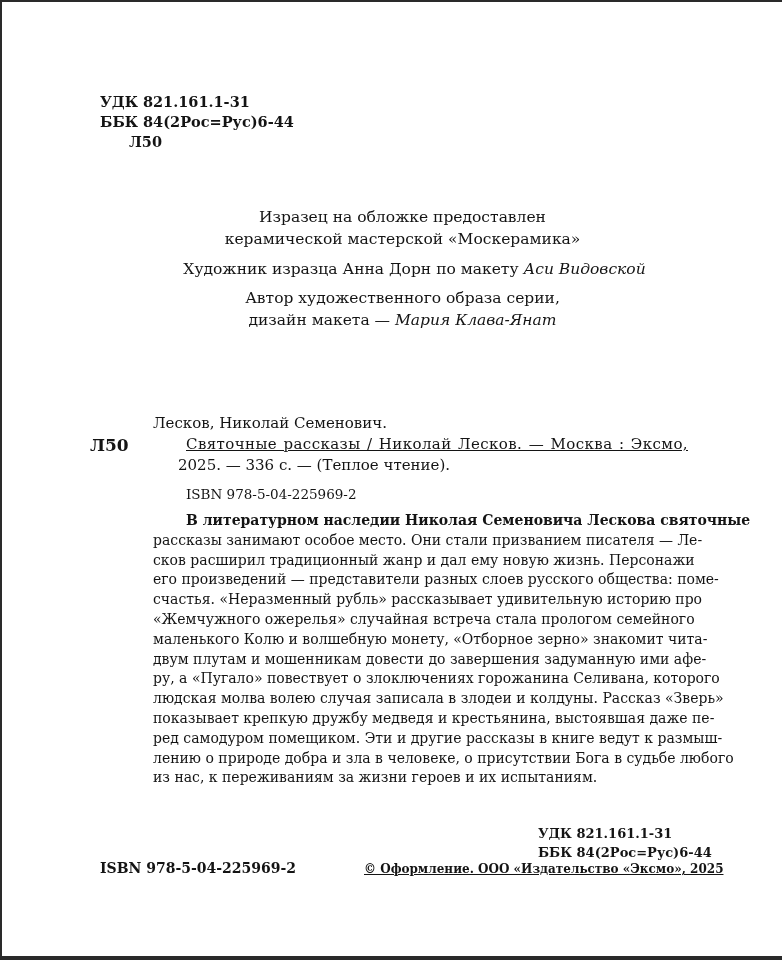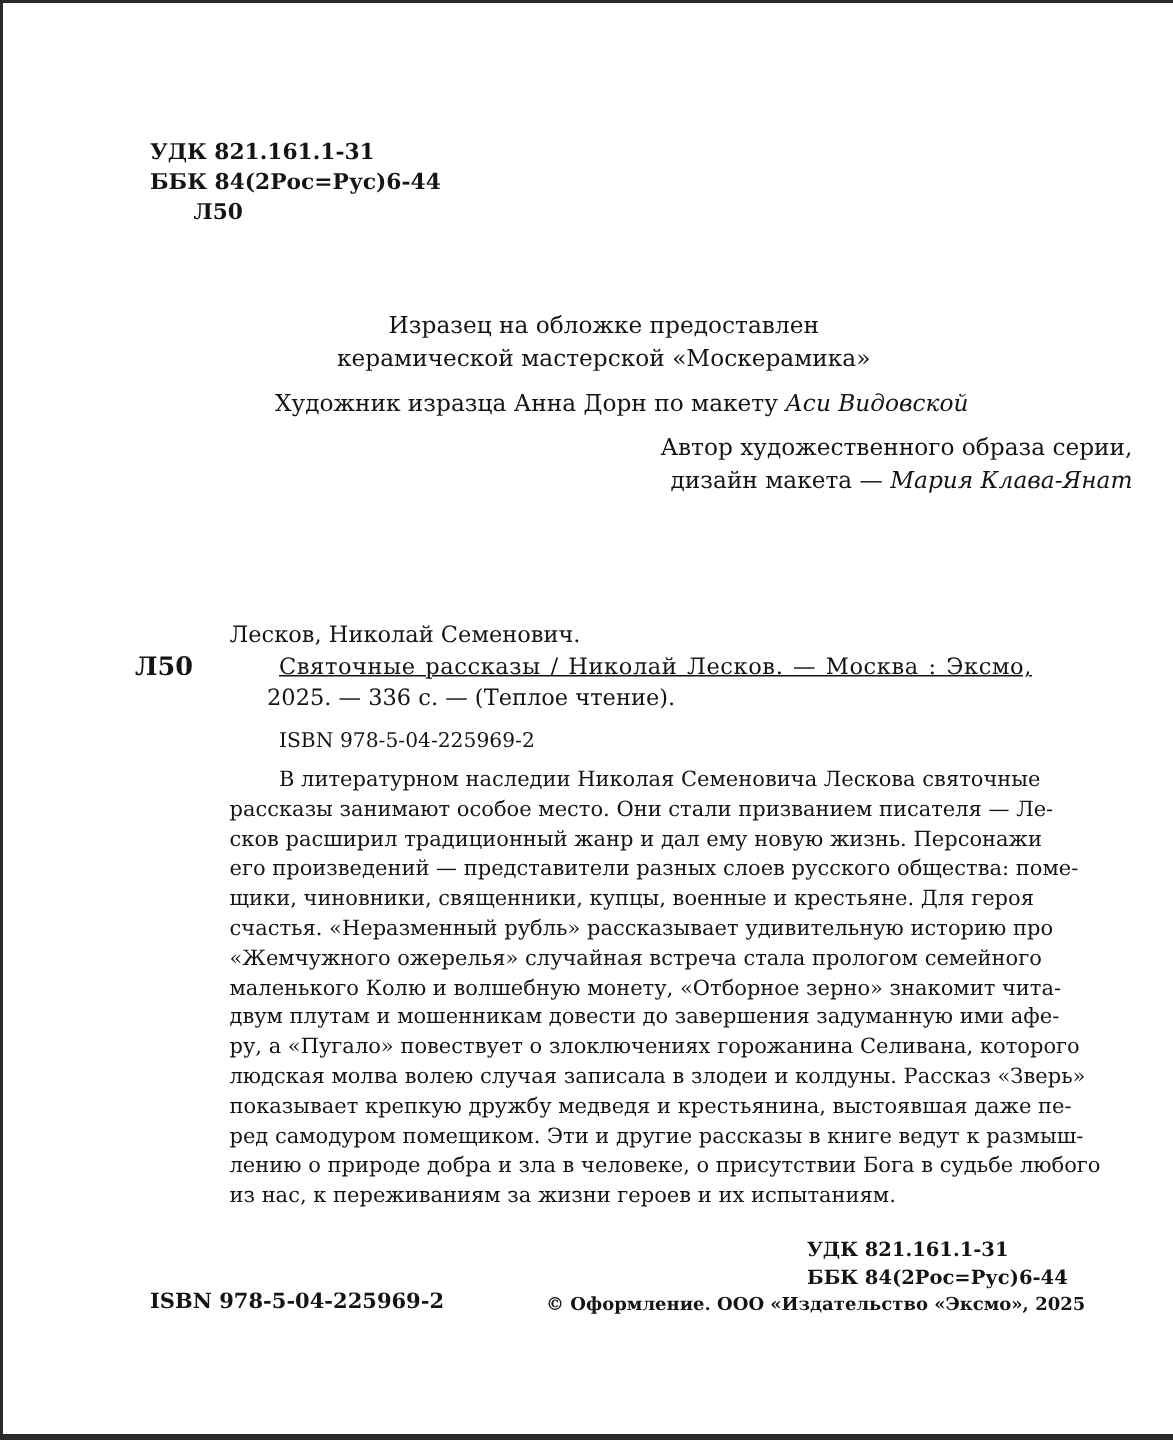--- a/index.html
+++ b/index.html
@@ -15,40 +15,40 @@
 
     
     .codes-top { left: 98px; top: 90px; font-size: 14.5px; line-height: 20px; font-weight: bold; }
     .codes-top .indent { padding-left: 29px; }
 
     
     .credits { left: 0; width: 705px; text-align: center; font-size: 15.5px; line-height: 22px; margin-left: 48px; }
     .credits .cline { display: block; }
     .c1 { top: 204px; }
     .c2 { top: 256px; left: 12px; }
-    .c3 { top: 285px; text-align: right; }
+    .c3 { top: 285px; }
 
     
     .card-code { left: 88px; top: 433px; font-size: 17px; font-weight: bold; }
     .card { left: 151px; top: 411px; width: 535px; font-size: 15px; line-height: 21px; white-space: normal; }
     .card .author { font-weight: normal; display: block; }
     .card .line { display: block; text-align: justify; text-align-last: justify; }
     .card .first { text-indent: 33px; letter-spacing: 0.4px; text-decoration: underline; }
     .card .last { text-align-last: left; margin-left: 25px; }
     .card .isbn { display: block; margin-top: 8px; padding-left: 33px; font-size: 13.5px; }
 
     .annot { left: 151px; top: 509px; width: 533px; font-size: 14px; line-height: 19.8px; white-space: normal; }
     .annot .line { display: block; text-align: justify; text-align-last: justify; white-space: nowrap; }
-    .annot .line.first { text-indent: 33px; }
+    .annot .line.first { text-indent: 33px; font-weight: bold; }
     .annot .line.last { text-align-last: left; }
 
     .codes-bottom { left: 536px; top: 822px; font-size: 13px; line-height: 19px; font-weight: bold; }
 
     .foot-isbn { left: 98px; top: 858px; font-size: 14px; font-weight: bold; }
-    .foot-copy { left: 362px; top: 860px; font-size: 12px; font-weight: bold; }
+    .foot-copy { left: 362px; top: 860px; font-size: 12px; font-weight: bold; text-decoration: underline; }
   </style>
 </head>
 <body>
 
 <div class="page">
 
   <div class="abs codes-top">
     <div>УДК 821.161.1-31</div>
     <div>ББК 84(2Рос=Рус)6-44</div>
     <div class="indent">Л50</div>
@@ -75,21 +75,20 @@
     <span class="line first">Святочные рассказы / Николай Лесков. — Москва : Эксмо,</span>
     <span class="line last">2025. — 336 с. — (Теплое чтение).</span>
     <span class="isbn">ISBN 978-5-04-225969-2</span>
   </div>
 
   <div class="abs annot">
     <span class="line first">В литературном наследии Николая Семеновича Лескова святочные</span>
     <span class="line">рассказы занимают особое место. Они стали призванием писателя — Ле-</span>
     <span class="line">сков расширил традиционный жанр и дал ему новую жизнь. Персонажи</span>
     <span class="line">его произведений — представители разных слоев русского общества: поме-</span>
-    <span class="line">щики, чиновники, священники, купцы, военные и крестьяне. Для героя</span>
     <span class="line">счастья. «Неразменный рубль» рассказывает удивительную историю про</span>
     <span class="line">«Жемчужного ожерелья» случайная встреча стала прологом семейного</span>
     <span class="line">маленького Колю и волшебную монету, «Отборное зерно» знакомит чита-</span>
     <span class="line">двум плутам и мошенникам довести до завершения задуманную ими афе-</span>
     <span class="line">ру, а «Пугало» повествует о злоключениях горожанина Селивана, которого</span>
     <span class="line">людская молва волею случая записала в злодеи и колдуны. Рассказ «Зверь»</span>
     <span class="line">показывает крепкую дружбу медведя и крестьянина, выстоявшая даже пе-</span>
     <span class="line">ред самодуром помещиком. Эти и другие рассказы в книге ведут к размыш-</span>
     <span class="line">лению о природе добра и зла в человеке, о присутствии Бога в судьбе любого</span>
     <span class="line last">из нас, к переживаниям за жизни героев и их испытаниям.</span>

